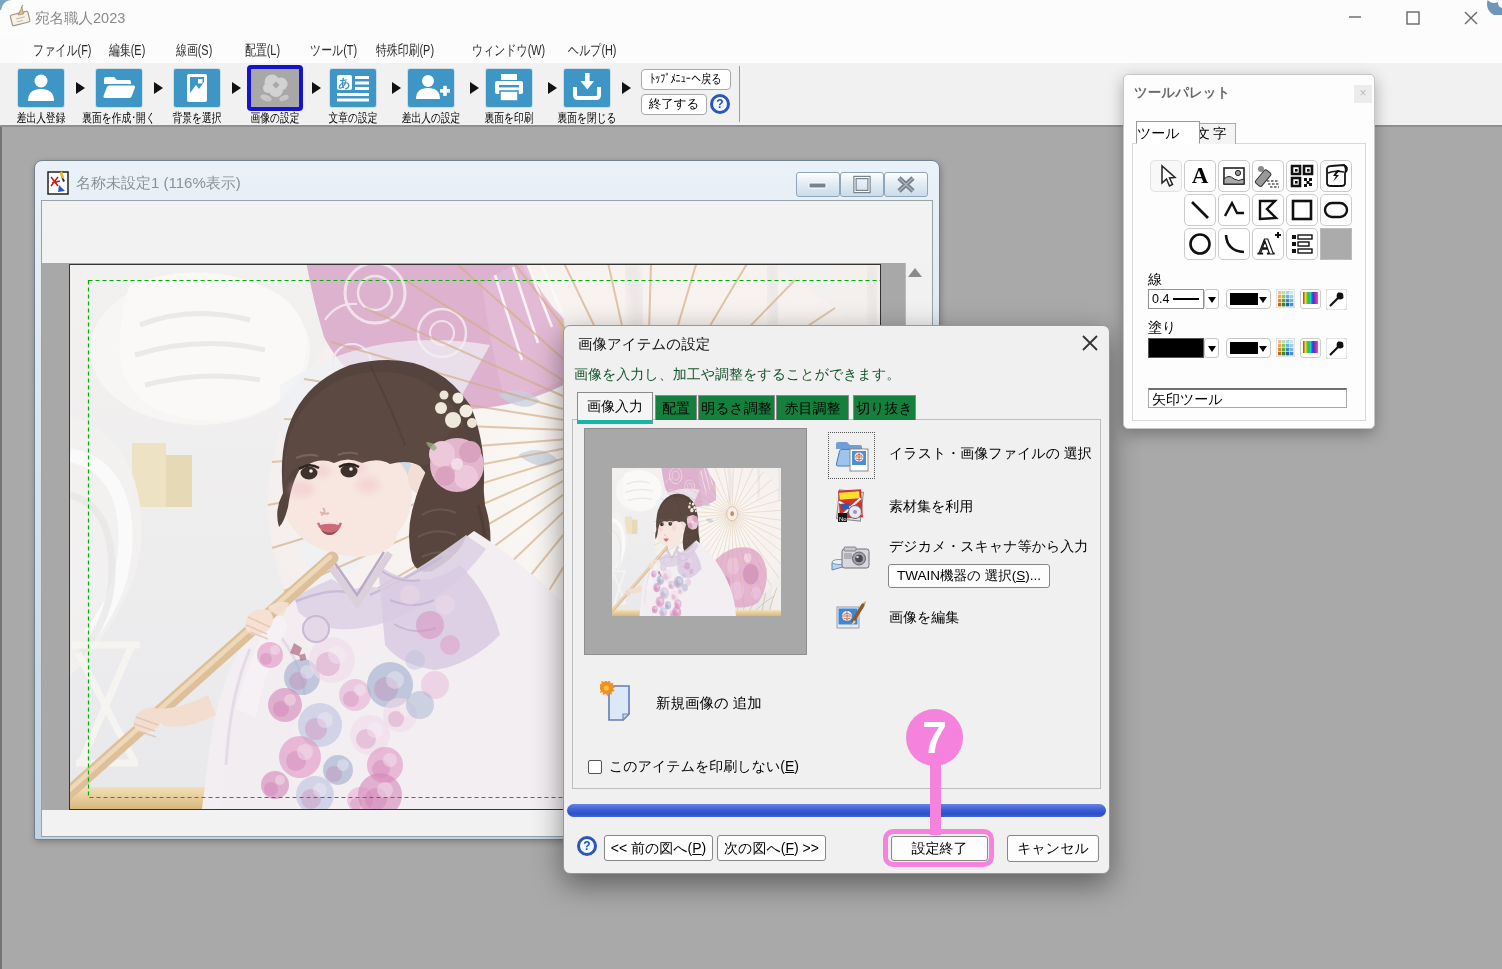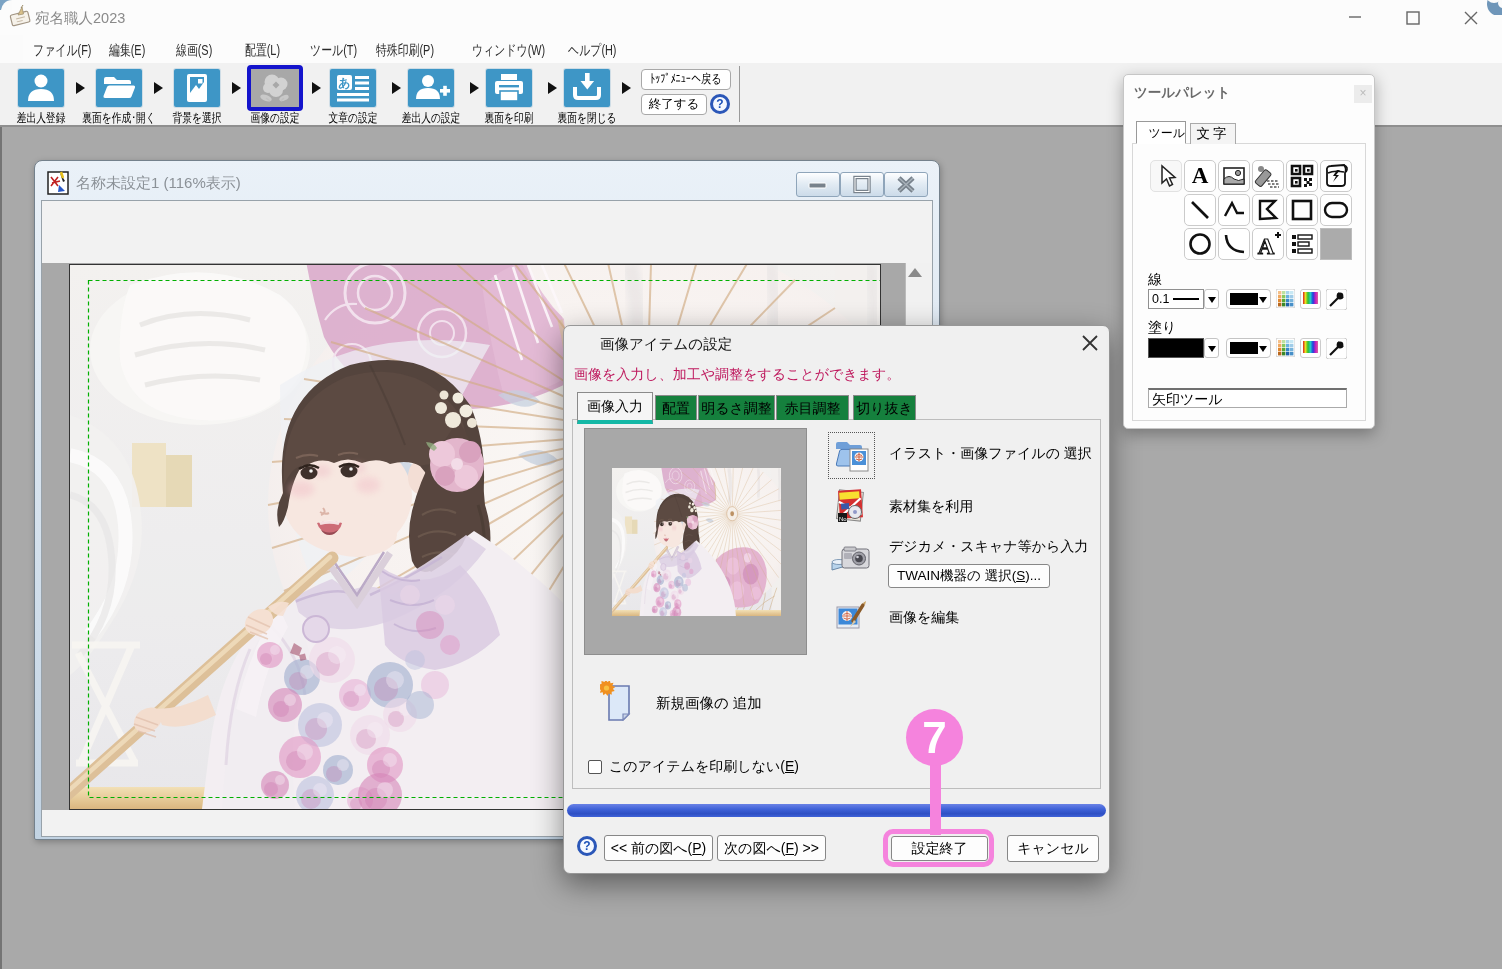--- a/index.html
+++ b/index.html
@@ -340,25 +340,25 @@
           <use href="#ph"></use>
     <rect x="18.5" y="15.5" width="794" height="517" fill="none" stroke="#00b000" stroke-width="1.2" stroke-dasharray="4 3"></rect>
    </svg>
    <div class="abs" style="left:863px;top:0;width:26px;height:547px;background:#f1f1f1;border-left:1px solid #bbb;"></div>
    <div class="abs" style="left:866px;top:5px;width:0;height:0;border-bottom:9px solid #8a8a8a;border-left:7px solid transparent;border-right:7px solid transparent;"></div>
    <div class="abs" style="left:866px;top:531px;width:0;height:0;border-top:9px solid #8a8a8a;border-left:7px solid transparent;border-right:7px solid transparent;"></div>
   </div>
  </div>
 </div>
 <div id="dlg">
- <div class="abs" style="left:14px;top:9px;font-size:14.5px;color:#111;margin-left:22px;">画像アイテムの設定</div>
+ <div class="abs" style="left:14px;top:9px;font-size:14.5px;color:#111;">画像アイテムの設定</div>
  <svg class="abs" style="left:517px;top:8px" width="18" height="18" viewBox="0 0 18 18">
       <path d="M2 2 L16 16 M16 2 L2 16" stroke="#333" stroke-width="1.8"></path>
     </svg>
- <div class="abs" style="left:10px;top:40px;font-size:14px;color:#be185d;">画像を入力し、加工や調整をすることができます。</div>
+ <div class="abs" style="left:10px;top:40px;font-size:14px;color:#14532d;">画像を入力し、加工や調整をすることができます。</div>
  <div class="abs" style="left:8px;top:93px;width:529px;height:370px;border:1px solid #bdbdbd;box-sizing:border-box;"></div>
  <div class="dtab" style="left:13px;top:66px;width:74px;height:27px;line-height:27px;background:#f5f5f5;border-bottom:4px solid #14b8a6;z-index:2;">画像入力</div>
  <div class="dtab" style="left:91px;top:69px;width:40px;height:24px;line-height:24px;">配置</div>
  <div class="dtab" style="left:134px;top:69px;width:75px;height:24px;line-height:24px;">明るさ調整</div>
  <div class="dtab" style="left:212px;top:69px;width:71px;height:24px;line-height:24px;">赤目調整</div>
  <div class="dtab" style="left:289px;top:69px;width:61px;height:24px;line-height:24px;">切り抜き</div>
  <div class="abs" style="left:20px;top:102px;width:223px;height:227px;background:#a8a8a8;border:1px solid #8e8e8e;box-sizing:border-box;"></div>
  <svg class="abs" style="left:48px;top:142px" width="169" height="148" viewBox="0 0 810 544" preserveAspectRatio="none">
       <use href="#ph"></use>
     </svg>
@@ -422,21 +422,21 @@
  <div class="btn" style="left:327px;top:510px;width:95px;height:23px;line-height:23px;z-index:3;">設定終了</div>
  <div class="abs" style="left:319px;top:503px;width:111px;height:38px;border:5px solid #f583dd;border-radius:10px;box-sizing:border-box;z-index:2;"></div>
  <div class="btn" style="left:443px;top:509px;width:90px;height:25px;line-height:25px;">キャンセル</div>
 </div>
 <div class="abs" style="left:929.5px;top:745px;width:11px;height:90px;background:#f583dd;z-index:5;"></div>
 <div class="abs" style="left:906px;top:709px;width:57px;height:57px;border-radius:50%;background:#f583dd;z-index:6;text-align:center;line-height:57px;font-size:44px;font-weight:bold;color:#fff;">7</div>
 <div id="pal">
  <div class="abs" style="left:10px;top:9px;font-size:13.5px;color:#6a6a6a;font-weight:bold;">ツールパレット</div>
  <div class="abs" style="left:230px;top:10px;width:18px;height:18px;background:#ececec;color:#bbb;text-align:center;line-height:17px;font-size:12px;">×</div>
  <div class="abs" style="left:8px;top:68px;width:234px;height:278px;border:1px solid #d8d8d8;box-sizing:border-box;"></div>
- <div class="abs" style="left:12px;top:46px;width:50px;height:23px;background:#fff;border:1px solid #999;border-bottom:1px solid #fff;box-sizing:border-box;text-align:right;line-height:22px;font-size:12px;z-index:2;">ツール</div>
+ <div class="abs" style="left:12px;top:46px;width:64px;height:23px;background:#fff;border:1px solid #999;border-bottom:1px solid #fff;box-sizing:border-box;text-align:left;line-height:22px;font-size:14px;z-index:2;">ツール</div>
  <div class="abs" style="left:66px;top:48px;width:46px;height:21px;background:#f4f4f4;border:1px solid #aaa;border-bottom:none;box-sizing:border-box;text-align:center;line-height:20px;font-size:13.5px;letter-spacing:3px;">文字</div>
  <div class="pbtn" style="left:26px;top:85px;background:#f8f8f8;border-color:#e2e2e2;"><svg width="30" height="30" viewBox="0 0 30 30">
         <path d="M11 5 L11 22 L15.5 18 L18.5 25 L21.5 23.5 L18.5 17 L24 16.5 Z" fill="#fff" stroke="#222" stroke-width="1.5"></path>
       </svg></div>
  <div class="pbtn" style="left:60px;top:85px;text-align:center;"><span style="font-family:'Liberation Serif',serif;font-size:23px;font-weight:bold;line-height:30px;">A</span></div>
  <div class="pbtn" style="left:94px;top:85px;"><svg width="30" height="30" viewBox="0 0 30 30">
         <rect x="5" y="7" width="20" height="16" fill="#fff" stroke="#222" stroke-width="1.6"></rect>
         <circle cx="19" cy="12" r="2.6" fill="#999" stroke="#222"></circle>
         <path d="M5 18 q5 -5 10 0 q4 3 10 0 v5 h-20z" fill="#aaa" stroke="#222"></path>
       </svg></div>
@@ -491,21 +491,21 @@
         <rect x="5" y="6" width="4" height="4" fill="#111"></rect>
         <rect x="11" y="6" width="14" height="4" fill="none" stroke="#111" stroke-width="1.4"></rect>
         <rect x="5" y="13" width="4" height="4" fill="#111"></rect>
         <rect x="11" y="13" width="11" height="4" fill="none" stroke="#111" stroke-width="1.4"></rect>
         <rect x="5" y="20" width="4" height="4" fill="#111"></rect>
         <rect x="11" y="20" width="14" height="4" fill="none" stroke="#111" stroke-width="1.4"></rect>
       </svg></div>
  <div class="pbtn" style="left:196px;top:153px;background:#ababab;border-color:#bdbdbd;border-radius:0;"></div>
  <div class="abs" style="left:24px;top:196px;font-size:14px;">線</div>
  <div class="abs" style="left:24px;top:214px;width:56px;height:20px;background:#fff;border:1px solid #909090;box-sizing:border-box;font-size:12.5px;">
-      <span style="position:absolute;left:3px;top:2px;">0.1</span>
+      <span style="position:absolute;left:3px;top:2px;">0.4</span>
       <span style="position:absolute;left:24px;top:8px;width:26px;height:2px;background:#000;"></span>
     </div>
  <div class="abs" style="left:80px;top:214px;width:15px;height:20px;background:#fff;border:1px solid #c4c4c4;border-radius:3px;box-sizing:border-box;">
       <div style="position:absolute;left:2.5px;top:7px;width:0;height:0;border-top:6px solid #000;border-left:4.5px solid transparent;border-right:4.5px solid transparent;"></div>
     </div>
     <div class="abs" style="left:102px;top:214px;width:45px;height:20px;background:#fff;border:1px solid #c4c4c4;border-radius:4px;box-sizing:border-box;">
       <div style="position:absolute;left:3px;top:3px;width:28px;height:12px;background:#000;"></div>
       <div style="position:absolute;right:3px;top:7px;width:0;height:0;border-top:6px solid #000;border-left:4.5px solid transparent;border-right:4.5px solid transparent;"></div>
     </div>
     <svg class="abs" style="left:152px;top:214px" width="19" height="19" viewBox="0 0 19 19">

